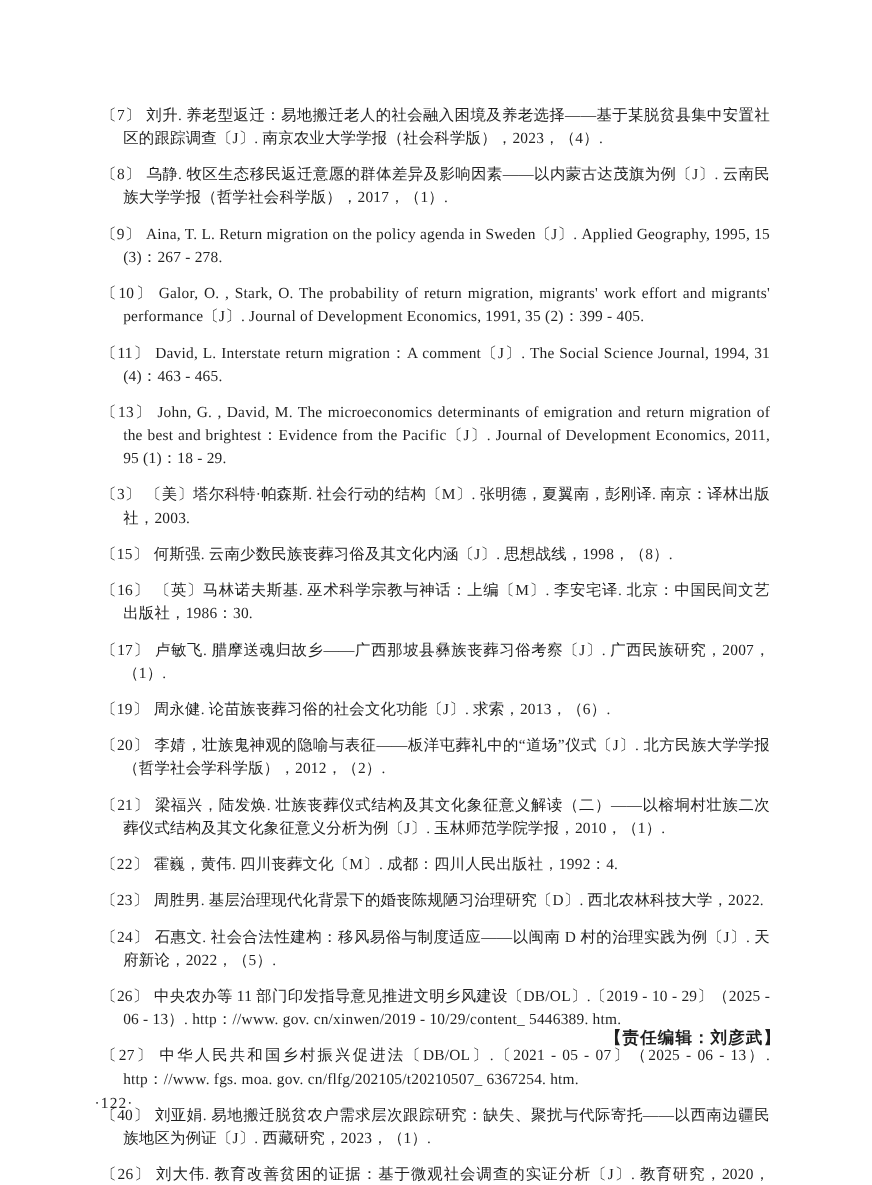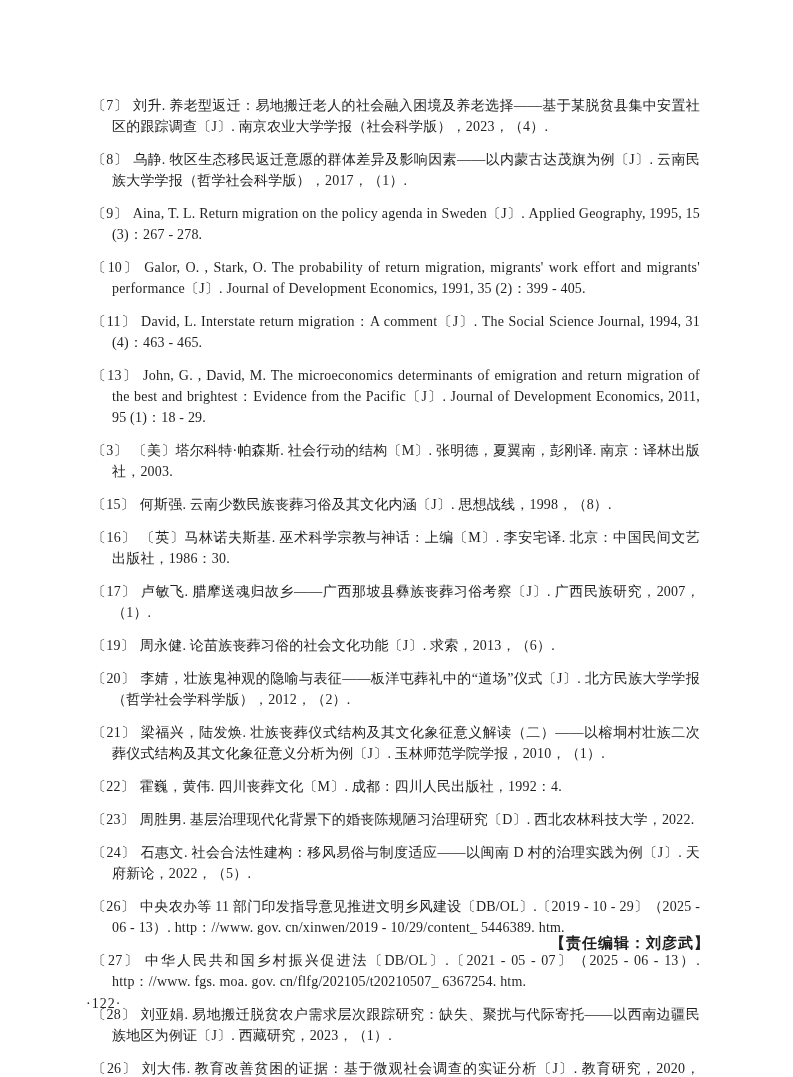--- a/index.html
+++ b/index.html
@@ -82,21 +82,21 @@
 
       <p class="ref"><span class="ref-label">〔23〕</span><span class="ref-text">周胜男. 基层治理现代化背景下的婚丧陈规陋习治理研究〔D〕. 西北农林科技大学，2022.</span></p>
 
       <p class="ref"><span class="ref-label">〔24〕</span><span class="ref-text">石惠文. 社会合法性建构：移风易俗与制度适应——以闽南 D 村的治理实践为例〔J〕. 天府新论，2022，（5）.</span></p>
 
 
       <p class="ref"><span class="ref-label">〔26〕</span><span class="ref-text">中央农办等 11 部门印发指导意见推进文明乡风建设〔DB/OL〕.〔2019 - 10 - 29〕（2025 - 06 - 13）. http：//www. gov. cn/xinwen/2019 - 10/29/content_ 5446389. htm.</span></p>
 
       <p class="ref"><span class="ref-label">〔27〕</span><span class="ref-text">中华人民共和国乡村振兴促进法〔DB/OL〕.〔2021 - 05 - 07〕（2025 - 06 - 13）. http：//www. fgs. moa. gov. cn/flfg/202105/t20210507_ 6367254. htm.</span></p>
 
-      <p class="ref"><span class="ref-label">〔28〕</span><span class="ref-text">刘亚娟. 易地搬迁脱贫农户需求层次跟踪研究：缺失、聚扰与代际寄托——以西南边疆民族地区为例证〔J〕. 西藏研究，2023，（1）.</span></p>
+      <p class="ref"><span class="ref-label">〔40〕</span><span class="ref-text">刘亚娟. 易地搬迁脱贫农户需求层次跟踪研究：缺失、聚扰与代际寄托——以西南边疆民族地区为例证〔J〕. 西藏研究，2023，（1）.</span></p>
 
       <p class="ref"><span class="ref-label">〔26〕</span><span class="ref-text">刘大伟. 教育改善贫困的证据：基于微观社会调查的实证分析〔J〕. 教育研究，2020，（4）.</span></p>
     </div>
 
   <div class="editor-line">【责任编辑：刘彦武】</div>
 
   <div class="page-number">·122·</div>
 
 </div>
 

